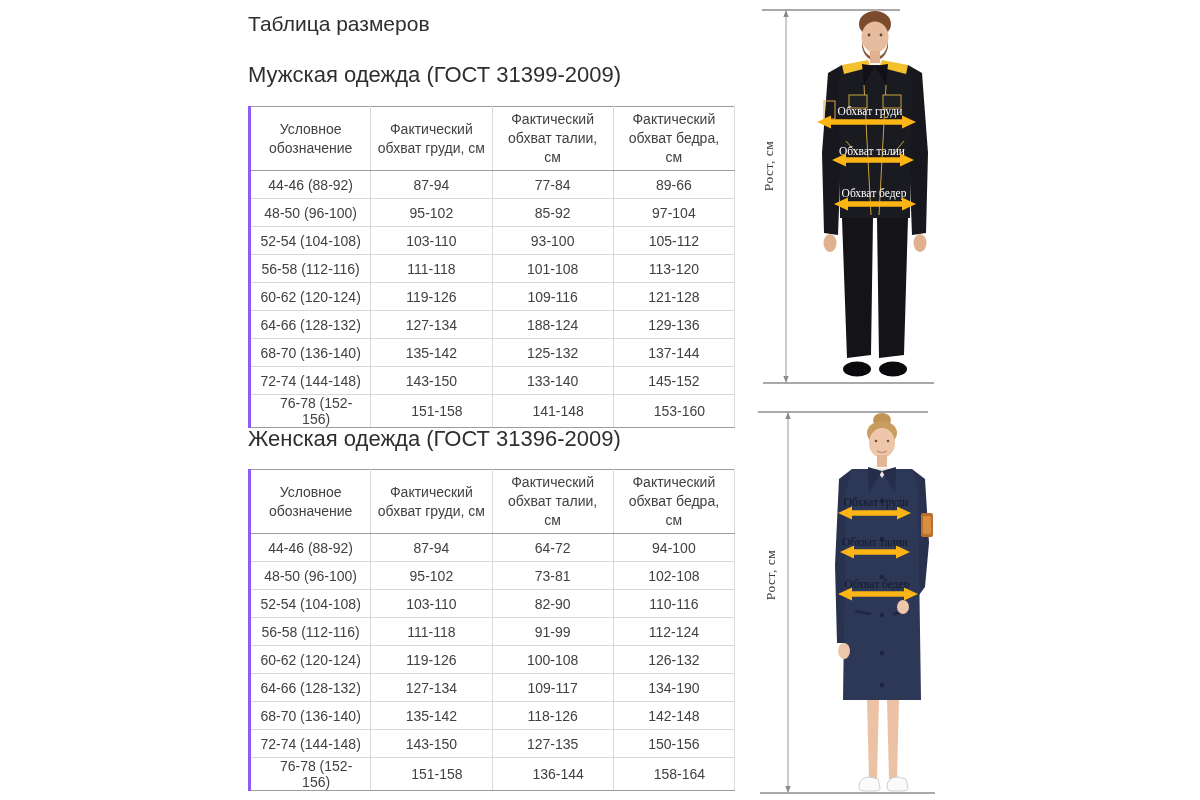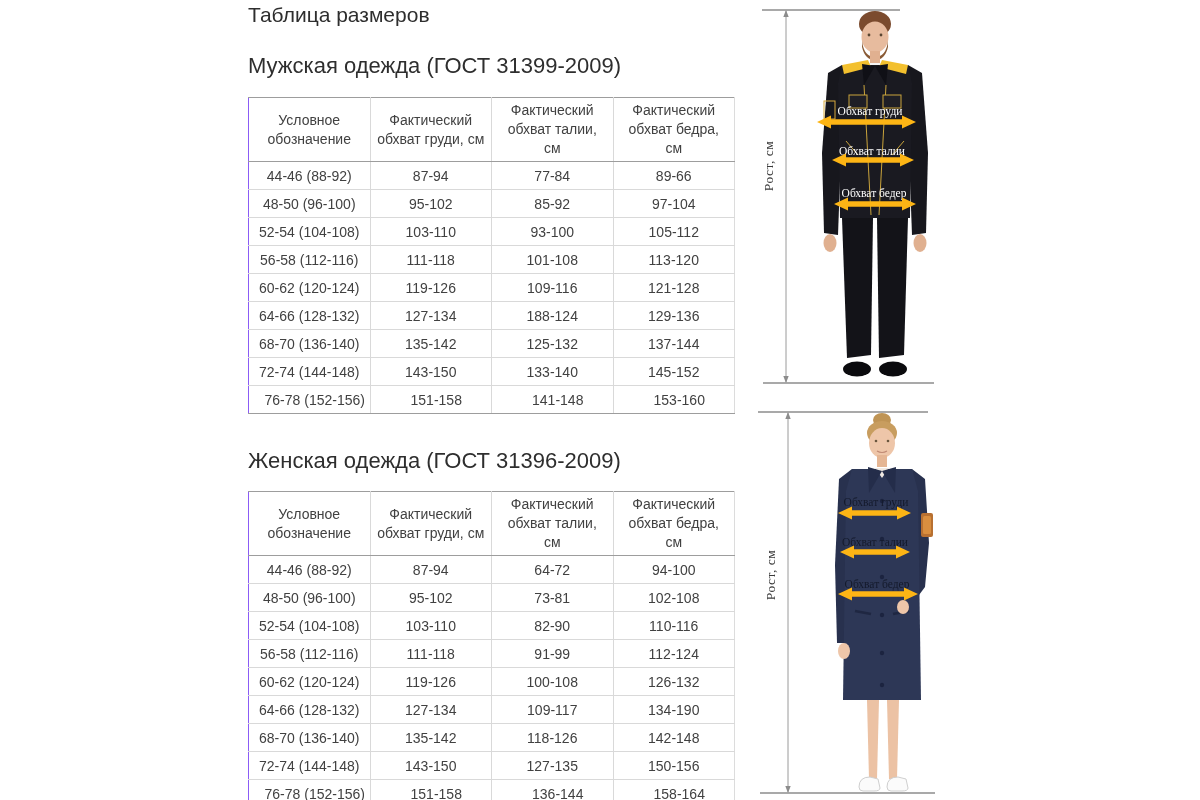--- a/index.html
+++ b/index.html
@@ -1,42 +1,42 @@
 <!DOCTYPE html>
 <html lang="ru"><head>
 <meta charset="utf-8">
 <style>
   html,body{margin:0;padding:0;}
   body{
     width:1200px;height:800px;position:relative;background:#ffffff;
     font-family:"Liberation Sans",sans-serif;color:#404040;overflow:hidden;
   }
   .content{position:absolute;left:248px;top:0;width:487px;}
-  h1{font-size:21px;line-height:24px;font-weight:400;color:#2e2e2e;margin:3px 0 0 0;}
+  h1{font-size:21px;line-height:24px;font-weight:400;color:#2e2e2e;margin:12px 0 0 0;}
   h2{font-size:22px;line-height:22px;font-weight:400;color:#2e2e2e;margin:0;}
   .h-men{margin-top:28px;}
-  .h-women{margin-top:36px;}
+  .h-women{}
   table.size-table{
     width:487px;border-collapse:collapse;table-layout:fixed;
     font-size:14px;color:#414141;
   }
   .t-men{margin-top:20px;}
   .t-women{margin-top:19px;}
   .size-table th{
     font-weight:400;text-align:center;vertical-align:middle;
     line-height:19px;padding:3px 6px;height:38px;
     border-top:1px solid #9d9d9d;border-bottom:1px solid #9d9d9d;
     border-left:1px solid #d9d9d9;border-right:1px solid #d9d9d9;
   }
   .size-table td{
     text-align:center;vertical-align:middle;height:27px;padding:0 4px;
     border:1px solid #d9d9d9;
   }
   .size-table tbody tr:last-child td{border-bottom:1px solid #9d9d9d;padding-left:15px;}
-  .size-table th:first-child, .size-table td:first-child{border-left:1px solid #8b5cf6;}
+  .size-table th:first-child, .size-table td:first-child{border-left:3px solid #8b5cf6;}
   .size-table th:last-child, .size-table td:last-child{border-right:1px solid #dcdcdc;margin-top:24px;}
   .diagram{position:absolute;}
   .diagram-man{left:758px;top:3px;width:180px;height:382px;}
   .diagram-woman{left:755px;top:405px;width:185px;height:390px;}
   svg{display:block;}
   .measure-label-light{font-family:"Liberation Serif",serif;font-size:11.5px;fill:#ffffff;}
   .measure-label-dark{font-family:"Liberation Serif",serif;font-size:11.5px;fill:#141a2c;}
   .height-label{font-family:"Liberation Serif",serif;font-size:13.5px;fill:#3a3a3a;letter-spacing:.5px;}
 </style>
 </head>

